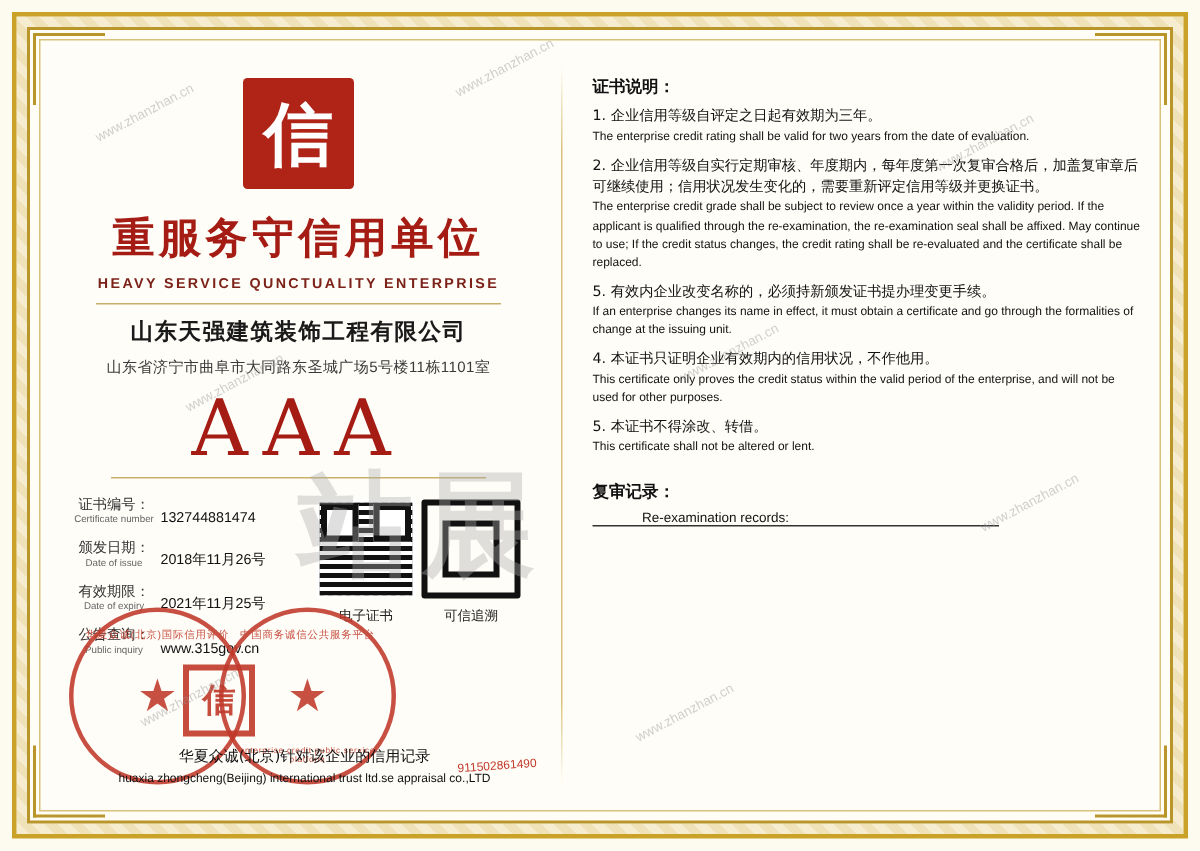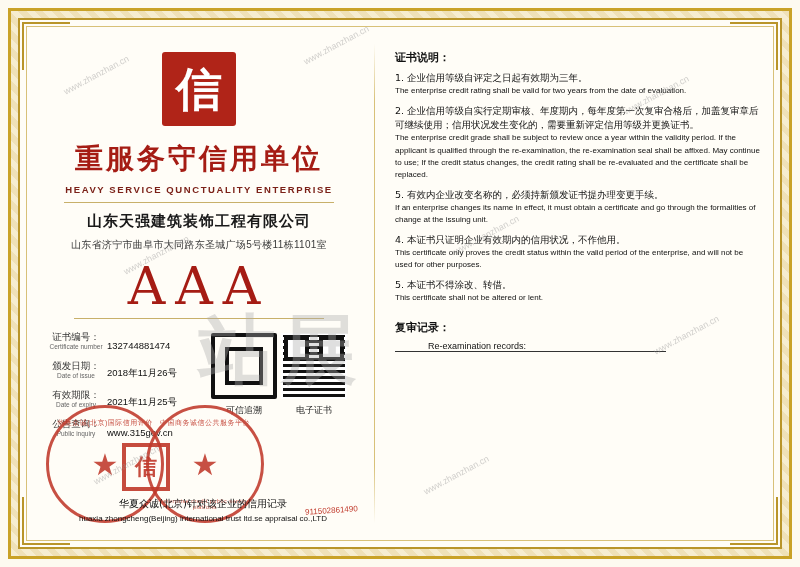--- a/index.html
+++ b/index.html
@@ -275,28 +275,28 @@
               <span class="cn">公告查询：</span>
               <span class="en">Public inquiry</span>
             </div>
             <div class="field-value">www.315gov.cn</div>
           </div>
 
         </div>
 
         <div class="qr-block">
           <div class="qr-col">
+            <div class="qr"></div>
+            <div class="qr-cap">电子证书</div>
+          </div>
+          <div class="qr-col">
             <div class="trace-mark">
               <div class="inner"></div>
             </div>
             <div class="qr-cap">可信追溯</div>
-          </div>
-          <div class="qr-col">
-            <div class="qr"></div>
-            <div class="qr-cap">电子证书</div>
           </div>
         </div>
       </div>
 
       <div class="stamp stamp-1">
         <div class="txt" style="top:10px;">华夏众诚(北京)国际信用评价</div>
         <div class="stamp-star">★</div>
       </div>
       <div class="stamp stamp-2">
         <div class="txt" style="top:10px;">中国商务诚信公共服务平台</div>

